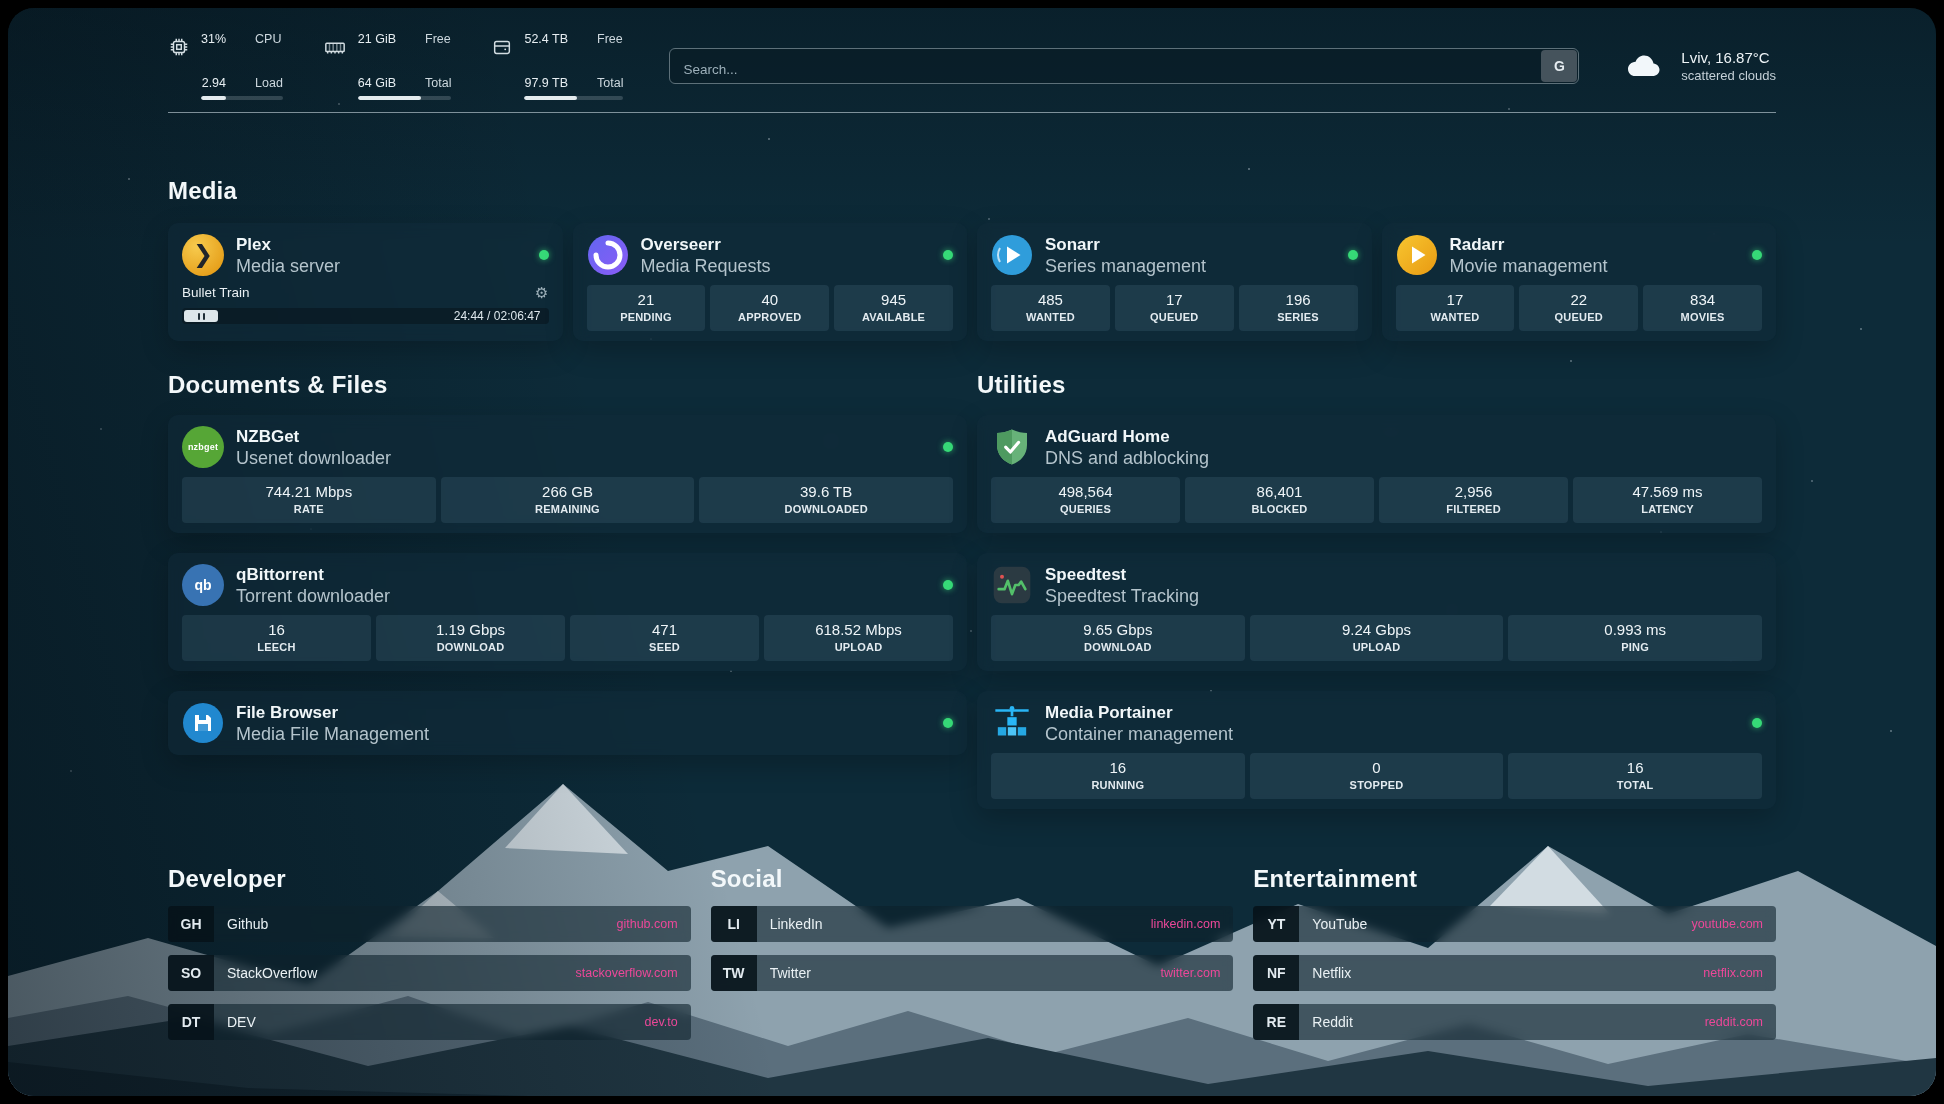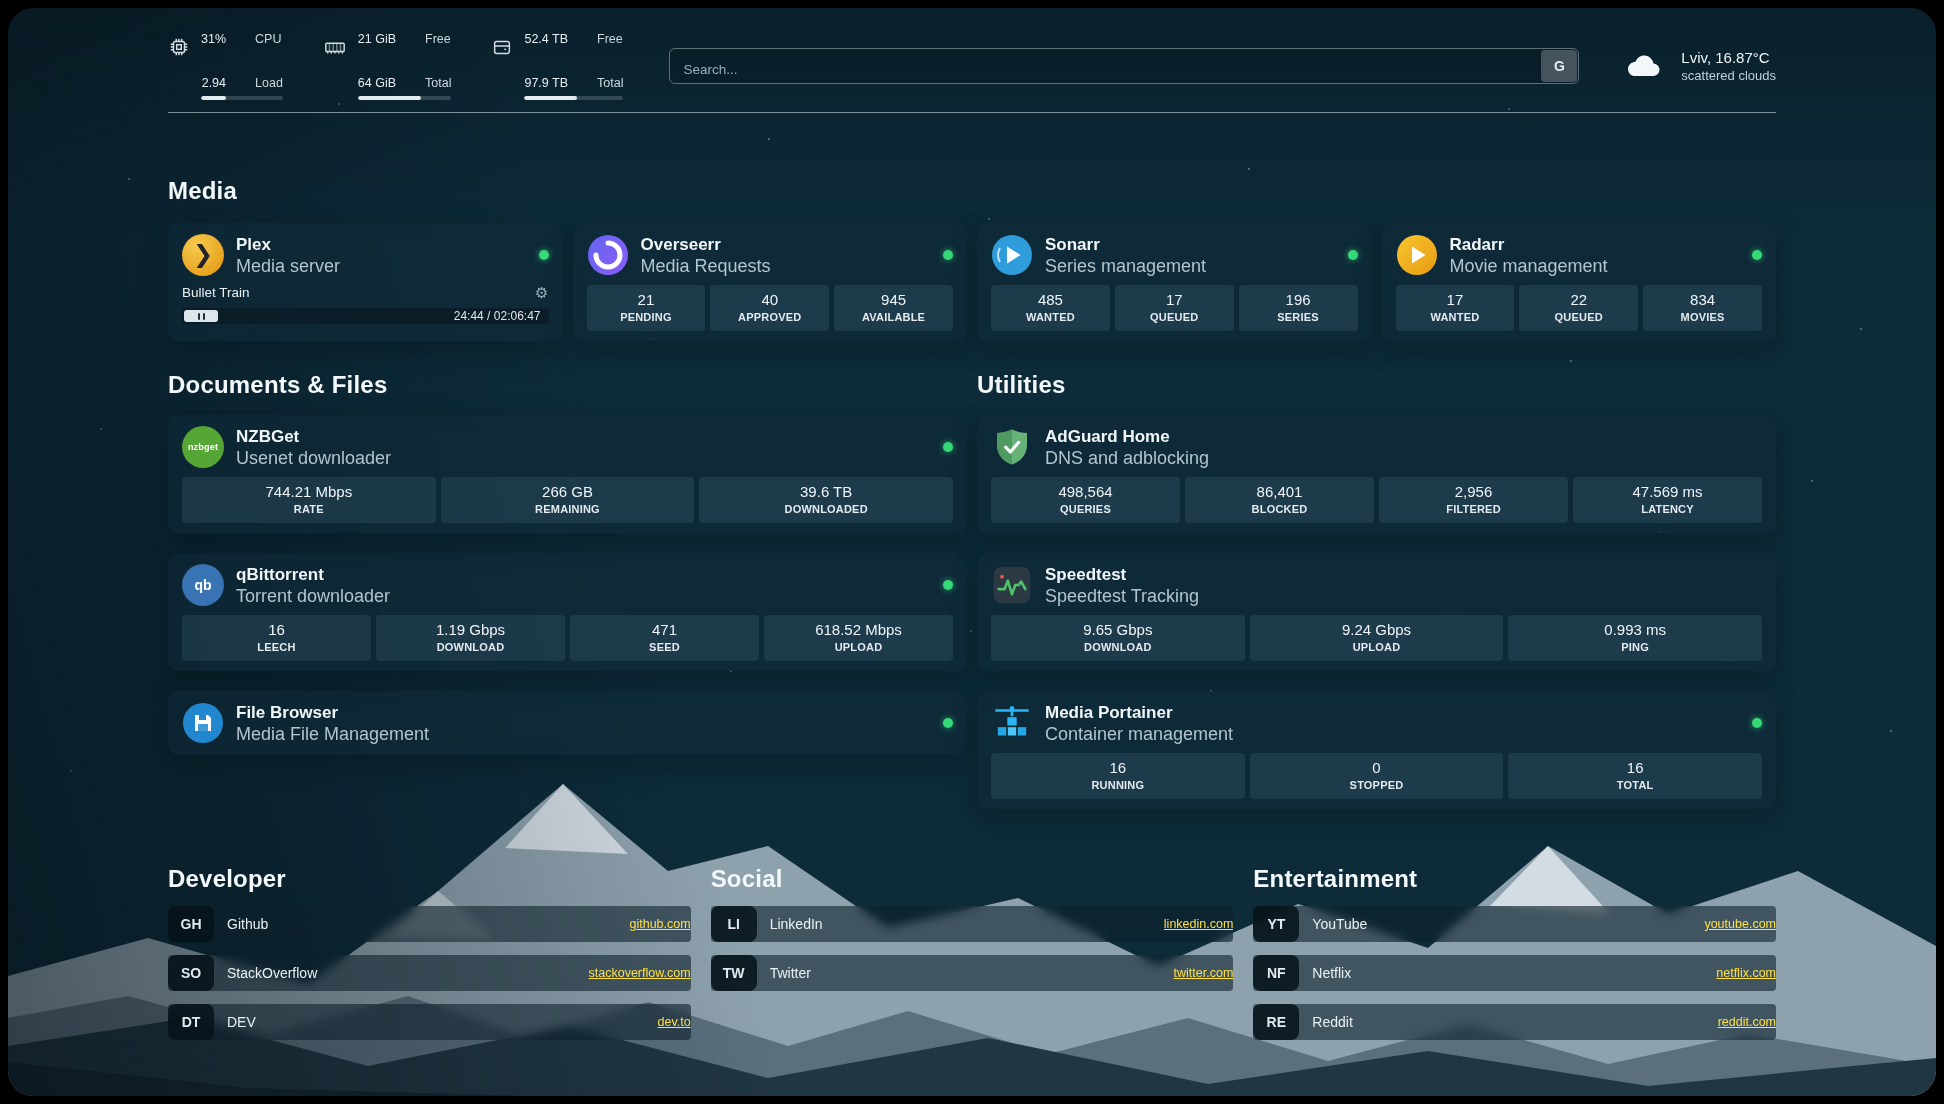--- a/index.html
+++ b/index.html
@@ -102,23 +102,23 @@
   .icon-nzbget span { color:#fff; font-size:9px; font-weight:700; letter-spacing:.2px; }
   .icon-qb { background:#3873b3; }
   .icon-qb span { color:#fff; font-size:14px; font-weight:700; }
 
   
   .bookmarks { margin-top:56px; display:grid; grid-template-columns:repeat(3,1fr); gap:20px; }
   .bm-rows { margin-top:6px; }
   .bm-row { height:36px; margin-top:13px; display:flex; align-items:stretch; border-radius:4px; overflow:hidden;
     background:rgba(13,33,44,.6); backdrop-filter:blur(5px); cursor:pointer; }
   .bm-abbr { width:46px; flex:none; background:rgba(6,18,26,.85); color:#e2eaef; font-size:14px; font-weight:600;
-    display:flex; align-items:center; justify-content:center;border-radius:8px; }
+    display:flex; align-items:center; justify-content:center; }
   .bm-name { align-self:center; padding-left:13px; font-size:14px; color:#eaf1f4; }
-  .bm-url { margin-left:auto; align-self:center; font-size:12.5px; color:#fde047;text-decoration:underline; }
+  .bm-url { margin-left:auto; align-self:center; padding-right:13px; font-size:12.5px; color:#ec4899; }
 </style>
 </head>
 <body>
 
 <div class="screen">
 <div class="dashboard">
 
   <span class="stars"></span>
   <svg class="mountains" viewBox="0 0 1928 430" preserveAspectRatio="none">
     <polygon fill="#8ea2ae" points="0,430 0,310 140,272 300,318 430,225 555,118 660,205 760,180 880,262 1010,232 1150,300 1290,238 1420,282 1540,180 1660,248 1790,205 1928,280 1928,430"></polygon>

